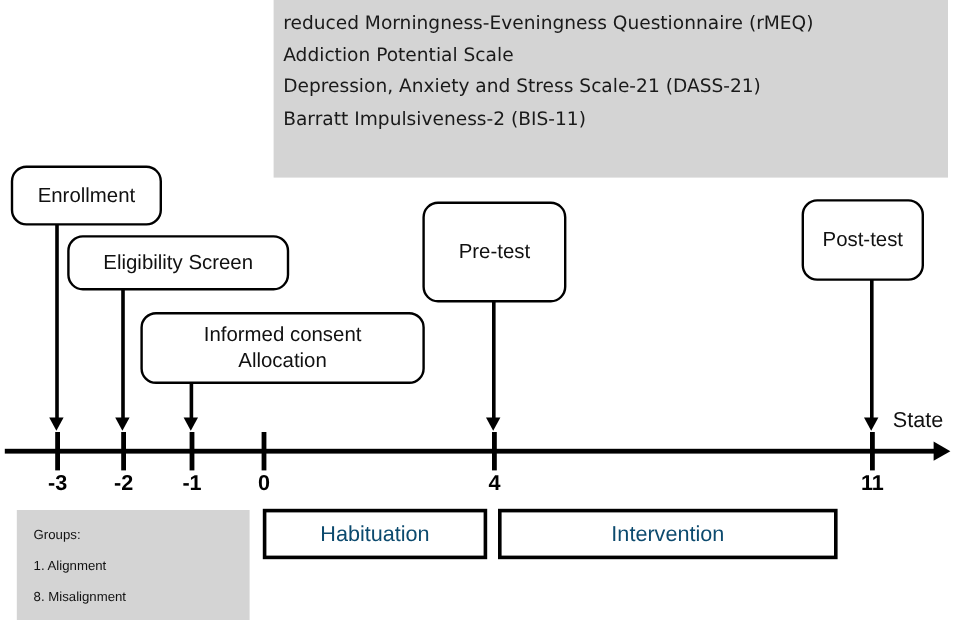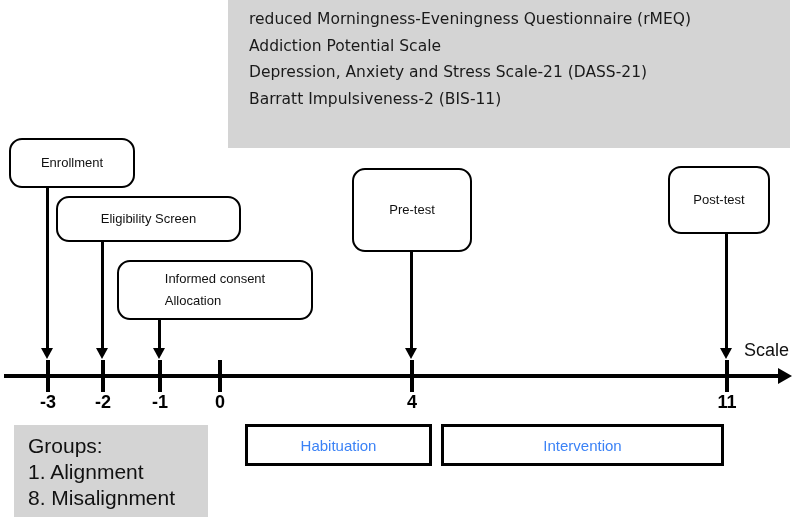--- a/index.html
+++ b/index.html
@@ -19,41 +19,41 @@
   }
   
   .questionnaire-panel {
     position: absolute;
     left: 228px;
     top: 0px;
     width: 562px;
     height: 148px;
     background: #d4d4d4;
     box-sizing: border-box;
-    padding: 6px 0 0 21px;
+    padding: 6px 0 0 8px;
   }
   .questionnaire-item {
     font-size: 15.5px;
     line-height: 26.5px;
     color: #1a1a1a;
     white-space: nowrap;
     font-family: "DejaVu Sans", sans-serif;
   }
   
   .node-box {
     position: absolute;
     box-sizing: border-box;
     background: #ffffff;
     border: 2.5px solid #000000;
     border-radius: 13px;
     display: flex;
     align-items: center;
     justify-content: center;
-    text-align: left;
-    font-size: 13px;
+    text-align: center;
+    font-size: 17px;
     color: #111111;
     line-height: 22px;
     z-index: 3;
   }
   .node-box .node-label { white-space: pre-line; }
   
   .stem {
     position: absolute;
     width: 3px;
     background: #000000;
@@ -115,37 +115,36 @@
   }
   
   .phase-box {
     position: absolute;
     box-sizing: border-box;
     background: #ffffff;
     border: 3px solid #000000;
     display: flex;
     align-items: center;
     justify-content: center;
-    font-size: 15px;
-    color: #3b82f6;
-    margin-left: 26px;
+    font-size: 18px;
+    color: #0c4a6e;
   }
   
   .groups-panel {
     position: absolute;
     left: 14px;
     top: 425px;
     width: 194px;
     height: 92px;
     background: #d4d4d4;
     box-sizing: border-box;
     padding: 8px 0 0 14px;
   }
   .groups-line {
-    font-size: 21px;
+    font-size: 11px;
     line-height: 26px;
     color: #111111;
     white-space: nowrap;
   }
 </style>
 </head>
 <body>
 
 <div id="canvas">
 
@@ -157,21 +156,21 @@
   </div>
 
   <div class="node-box" style="left:9px; top:138px; width:126px; height:50px;">
     <span class="node-label">Enrollment</span>
   </div>
 
   <div class="node-box" style="left:56px; top:196px; width:185px; height:46px;">
     <span class="node-label">Eligibility Screen</span>
   </div>
 
-  <div class="node-box" style="left:117px; top:260px; width:196px; height:60px;">
+  <div class="node-box" style="left:117px; top:260px; width:237px; height:60px;">
     <span class="node-label">Informed consent
 Allocation</span>
   </div>
 
   <div class="node-box" style="left:352px; top:168px; width:120px; height:84px;">
     <span class="node-label">Pre-test</span>
   </div>
 
   <div class="node-box" style="left:668px; top:166px; width:102px; height:68px;">
     <span class="node-label">Post-test</span>
@@ -187,21 +186,21 @@
   <div class="arrowhead" style="left:153px; top:348px;"></div>
 
   <div class="stem" style="left:410px; top:234px; height:117px;"></div>
   <div class="arrowhead" style="left:405px; top:348px;"></div>
 
   <div class="stem" style="left:725px; top:232px; height:119px;"></div>
   <div class="arrowhead" style="left:720px; top:348px;"></div>
 
   <div class="axis-line"></div>
   <div class="axis-arrow"></div>
-  <div class="axis-label">Scale</div>
+  <div class="axis-label">State</div>
 
   <div class="tick" style="left:46px;"></div>
   <div class="tick" style="left:101px;"></div>
   <div class="tick" style="left:158px;"></div>
   <div class="tick" style="left:218px;"></div>
   <div class="tick" style="left:410px;"></div>
   <div class="tick" style="left:725px;"></div>
 
   <div class="tick-label" style="left:28px;">-3</div>
   <div class="tick-label" style="left:83px;">-2</div>

